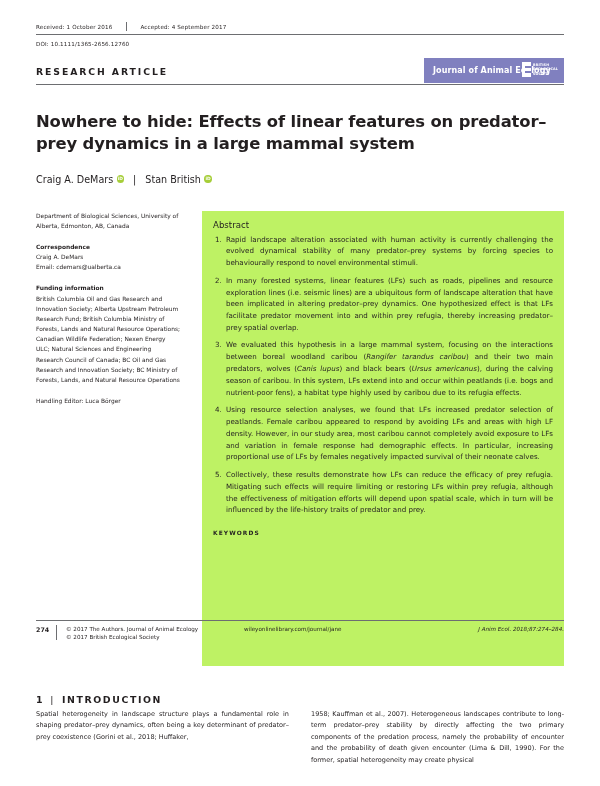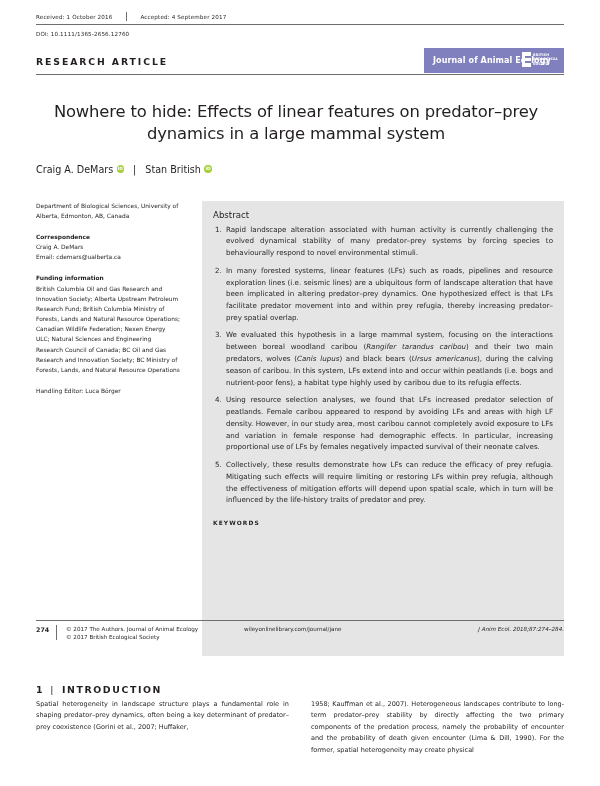--- a/index.html
+++ b/index.html
@@ -12,21 +12,21 @@
     height: 786px;
     font-family: "DejaVu Sans", "Liberation Sans", sans-serif;
     color: #231f20;
     position: relative;
     overflow: hidden;
   }
   .page {
     position: absolute;
     left: 0; top: 0;
     width: 600px; height: 656px;
-    padding: 12px 36px 0 36px;
+    padding: 22px 36px 0 36px;
   }
 
   
   .dates-row {
     display: flex;
     align-items: center;
     font-size: 5.6px;
     letter-spacing: .15px;
     color: #231f20;
     padding-bottom: 3px;
@@ -122,25 +122,24 @@
     font-weight: bold;
     letter-spacing: .1px;
     white-space: nowrap;
   }
 
   
   .paper-title {
     margin-top: 17px;
     font-size: 16.4px;
     line-height: 1.36;
-    font-weight: normal;
+    font-weight: bold;
     color: #231f20;
     letter-spacing: -0.15px;
     max-width: 520px;
-    text-align: center;
   }
 
   
   .authors {
     margin-top: 18px;
     font-size: 9.6px;
     color: #231f20;
     display: flex;
     align-items: center;
   }
@@ -183,21 +182,21 @@
     line-height: 1.72;
     color: #231f20;
     padding-right: 8px;
   }
   .sidebar .blk { margin-bottom: 11px; }
   .sidebar .blk:last-child { margin-bottom: 0; }
   .sidebar .hd { font-weight: bold; }
 
   .abstract-box {
     flex: 1 1 auto;
-    background: #e5e5e5;
+    background: #bef264;
     padding: 9px 11px 11px 11px;
     margin-left: 14px;
     min-height: 455px;
   }
   .abs-title {
     font-size: 8.6px;
     color: #231f20;
     margin-bottom: 4px;
   }
   ol.abs-list {
@@ -363,21 +362,21 @@
       </ol>
       <div class="kw-head">KEYWORDS</div>
     </div>
   </div>
 
   <div class="intro-wrap">
     <div class="intro-head">
       <span class="num">1</span><span class="bar">|</span><span>INTRODUCTION</span>
     </div>
     <div class="intro-cols">
-      <div class="intro-col">Spatial heterogeneity in landscape structure plays a fundamental role in shaping predator–prey dynamics, often being a key determinant of predator–prey coexistence (Gorini et al., 2007; Huffaker,</div>
+      <div class="intro-col">Spatial heterogeneity in landscape structure plays a fundamental role in shaping predator–prey dynamics, often being a key determinant of predator–prey coexistence (Gorini et al., 2018; Huffaker,</div>
       <div class="intro-col">1958; Kauffman et al., 2007). Heterogeneous landscapes contribute to long-term predator–prey stability by directly affecting the two primary components of the predation process, namely the probability of encounter and the probability of death given encounter (Lima &amp; Dill, 1990). For the former, spatial heterogeneity may create physical</div>
     </div>
   </div>
 
   <div class="footer">
     <div class="footer-rule"></div>
     <div class="footer-row">
       <div class="pg-num">274</div>
       <div class="pg-sep"></div>
       <div class="copy">

